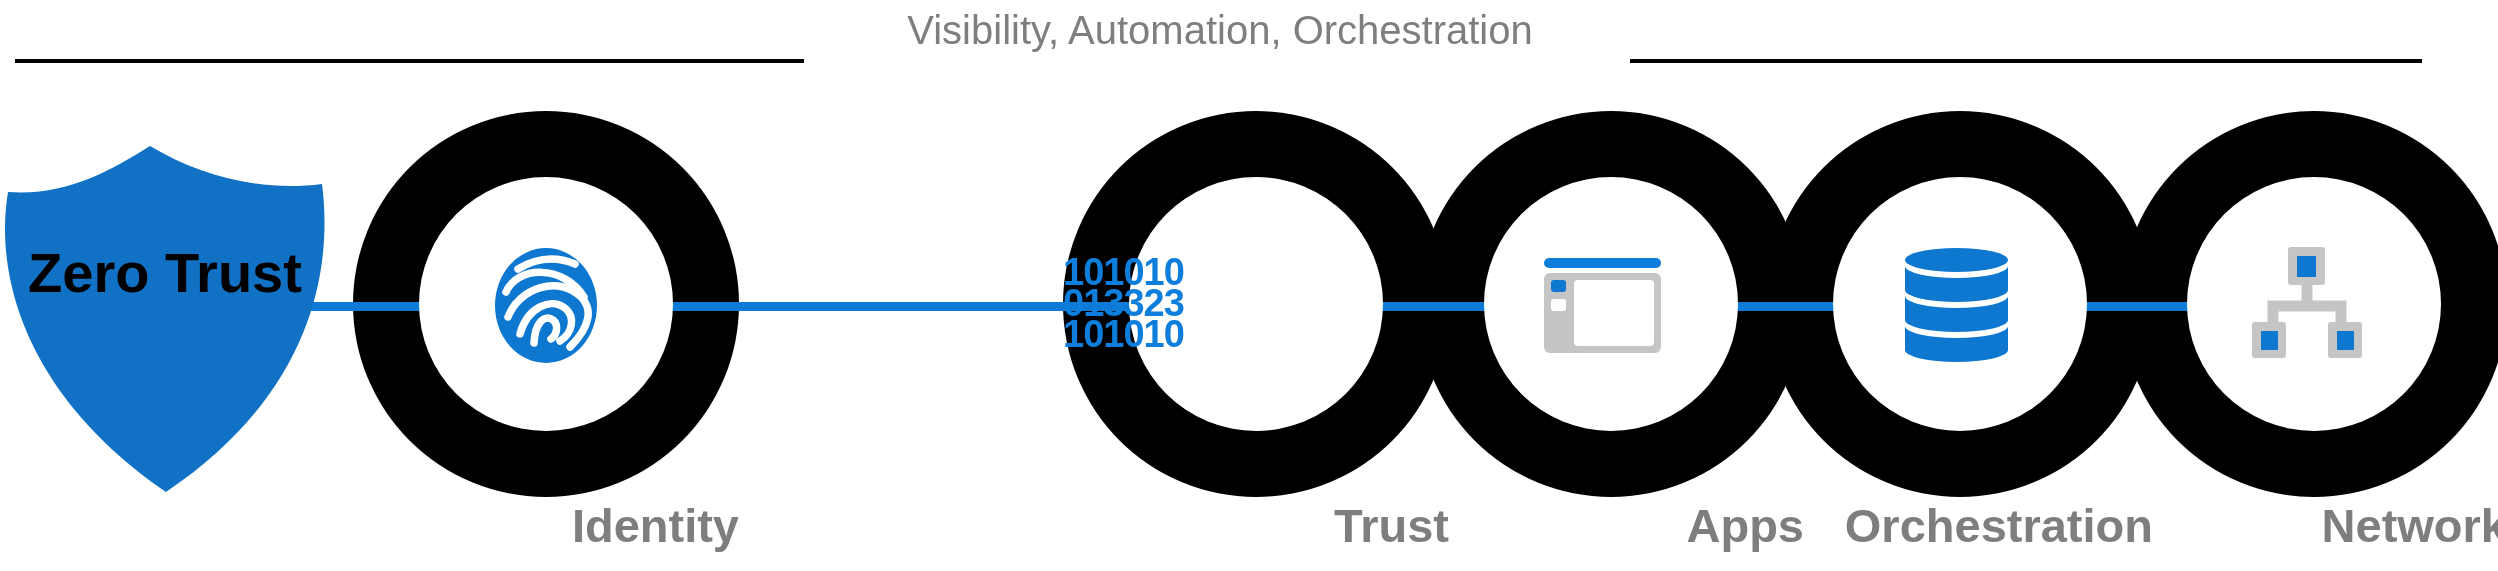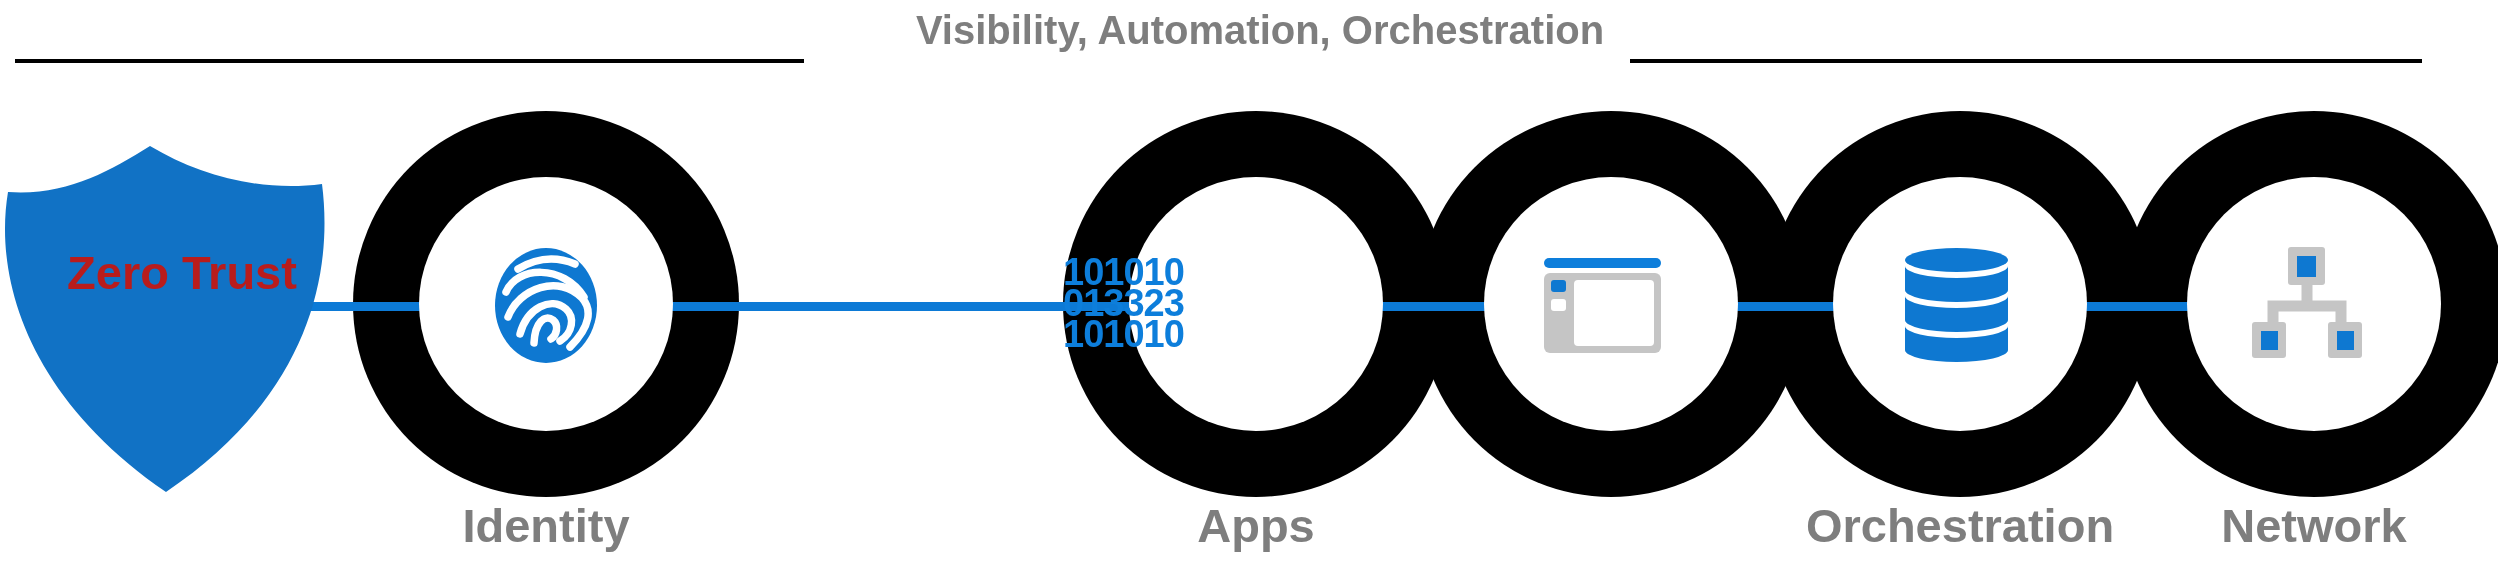--- a/index.html
+++ b/index.html
@@ -3,51 +3,51 @@
 <meta charset="utf-8">
 <style>
   html,body{margin:0;padding:0;background:#ffffff;}
   #canvas{
     position:relative;width:2498px;height:571px;background:#fff;overflow:hidden;
     font-family:"Liberation Sans",sans-serif;
   }
   
   .title{
     position:absolute;left:0;top:8px;width:2440px;text-align:center;
-    font-size:40px;font-weight:700;color:var(--text-gray,#7e7e7e);letter-spacing:0;margin-left:40px;
+    font-size:40px;font-weight:400;color:var(--text-gray,#7e7e7e);letter-spacing:0;
   }
   .hrule{position:absolute;top:59px;height:4px;background:var(--ring-black,#000);}
   .hrule.left{left:15px;width:789px;}
   .hrule.right{left:1630px;width:792px;}
   
   .connector{
     position:absolute;left:280px;top:302px;width:2034px;height:9px;
     background:var(--connector-blue,#0c7ad6);z-index:2;
   }
   
   .shield{position:absolute;left:0;top:145px;width:336px;height:350px;z-index:4;}
   .shield svg{position:absolute;left:0;top:0;}
   .shield-path{fill:var(--shield-blue,#1172c5);}
   .shield-text{
     position:absolute;left:0;top:96px;width:330px;text-align:center;
-    color:#b91c1c;font-size:47px;font-weight:700;line-height:63px;padding-left:17px;
+    color:#000000;font-size:56px;font-weight:700;line-height:63px;
   }
   
   .node{position:absolute;top:111px;width:386px;height:460px;}
   .ring{
     position:absolute;left:0;top:0;width:386px;height:386px;border-radius:50%;
     background:var(--ring-black,#000);z-index:1;
   }
   .inner-circle{
     position:absolute;left:66px;top:66px;width:254px;height:254px;border-radius:50%;
     background:#fff;z-index:3;
   }
   .icon{position:absolute;z-index:4;}
   .node-label{
-    position:absolute;left:0;top:387px;width:386px;text-align:center;
+    position:absolute;left:0;top:387px;width:386px;text-align:right;
     font-size:47px;font-weight:700;color:var(--text-gray,#7e7e7e);z-index:5;white-space:nowrap;
   }
   
   .binary{
     position:absolute;left:0;right:0;top:146px;text-align:left;z-index:4;
     color:var(--bright-blue,#0d7edb);font-size:38px;font-weight:700;line-height:31px;
     letter-spacing:-1px;
   }
   
   .f-blue{fill:var(--icon-blue,#0e78d1);}
@@ -92,33 +92,34 @@
 
 
   <div class="node" style="left:1063px">
     <div class="ring"></div>
     <div class="inner-circle"></div>
     <div class="binary">
       <div>101010</div>
       <div>013323</div>
       <div>101010</div>
     </div>
-    <div class="node-label">Apps</div>
+    <div class="node-label">Trust</div>
   </div>
 
   <div class="node" style="left:1418px">
     <div class="ring"></div>
     <div class="inner-circle"></div>
     <svg class="icon" style="left:126px;top:147px" width="117" height="95" viewBox="0 0 117 95">
       <rect class="f-blue" x="0" y="0" width="117" height="10" rx="5" style="fill:var(--bright-blue,#0d7edb)"></rect>
       <rect class="f-gray" x="0" y="15" width="117" height="80" rx="6"></rect>
       <rect class="f-blue" x="7" y="22" width="15" height="12" rx="3"></rect>
       <rect class="f-white" x="7" y="41" width="15" height="12" rx="3"></rect>
       <rect class="f-white" x="30" y="22" width="80" height="66" rx="4"></rect>
     </svg>
+    <div class="node-label">Apps</div>
   </div>
 
   <div class="node" style="left:1767px">
     <div class="ring"></div>
     <div class="inner-circle"></div>
     <svg class="icon" style="left:138px;top:137px" width="103" height="115" viewBox="0 0 103 115">
       <ellipse class="f-blue" cx="51.5" cy="12" rx="51.5" ry="12"></ellipse>
       <path class="f-blue" d="M0,18 A51.5,12 0 0 0 103,18 L103,42 A51.5,12 0 0 1 0,42 Z"></path>
       <path class="f-blue" d="M0,48 A51.5,12 0 0 0 103,48 L103,72 A51.5,12 0 0 1 0,72 Z"></path>
       <path class="f-blue" d="M0,78 A51.5,12 0 0 0 103,78 L103,102 A51.5,12 0 0 1 0,102 Z"></path>

